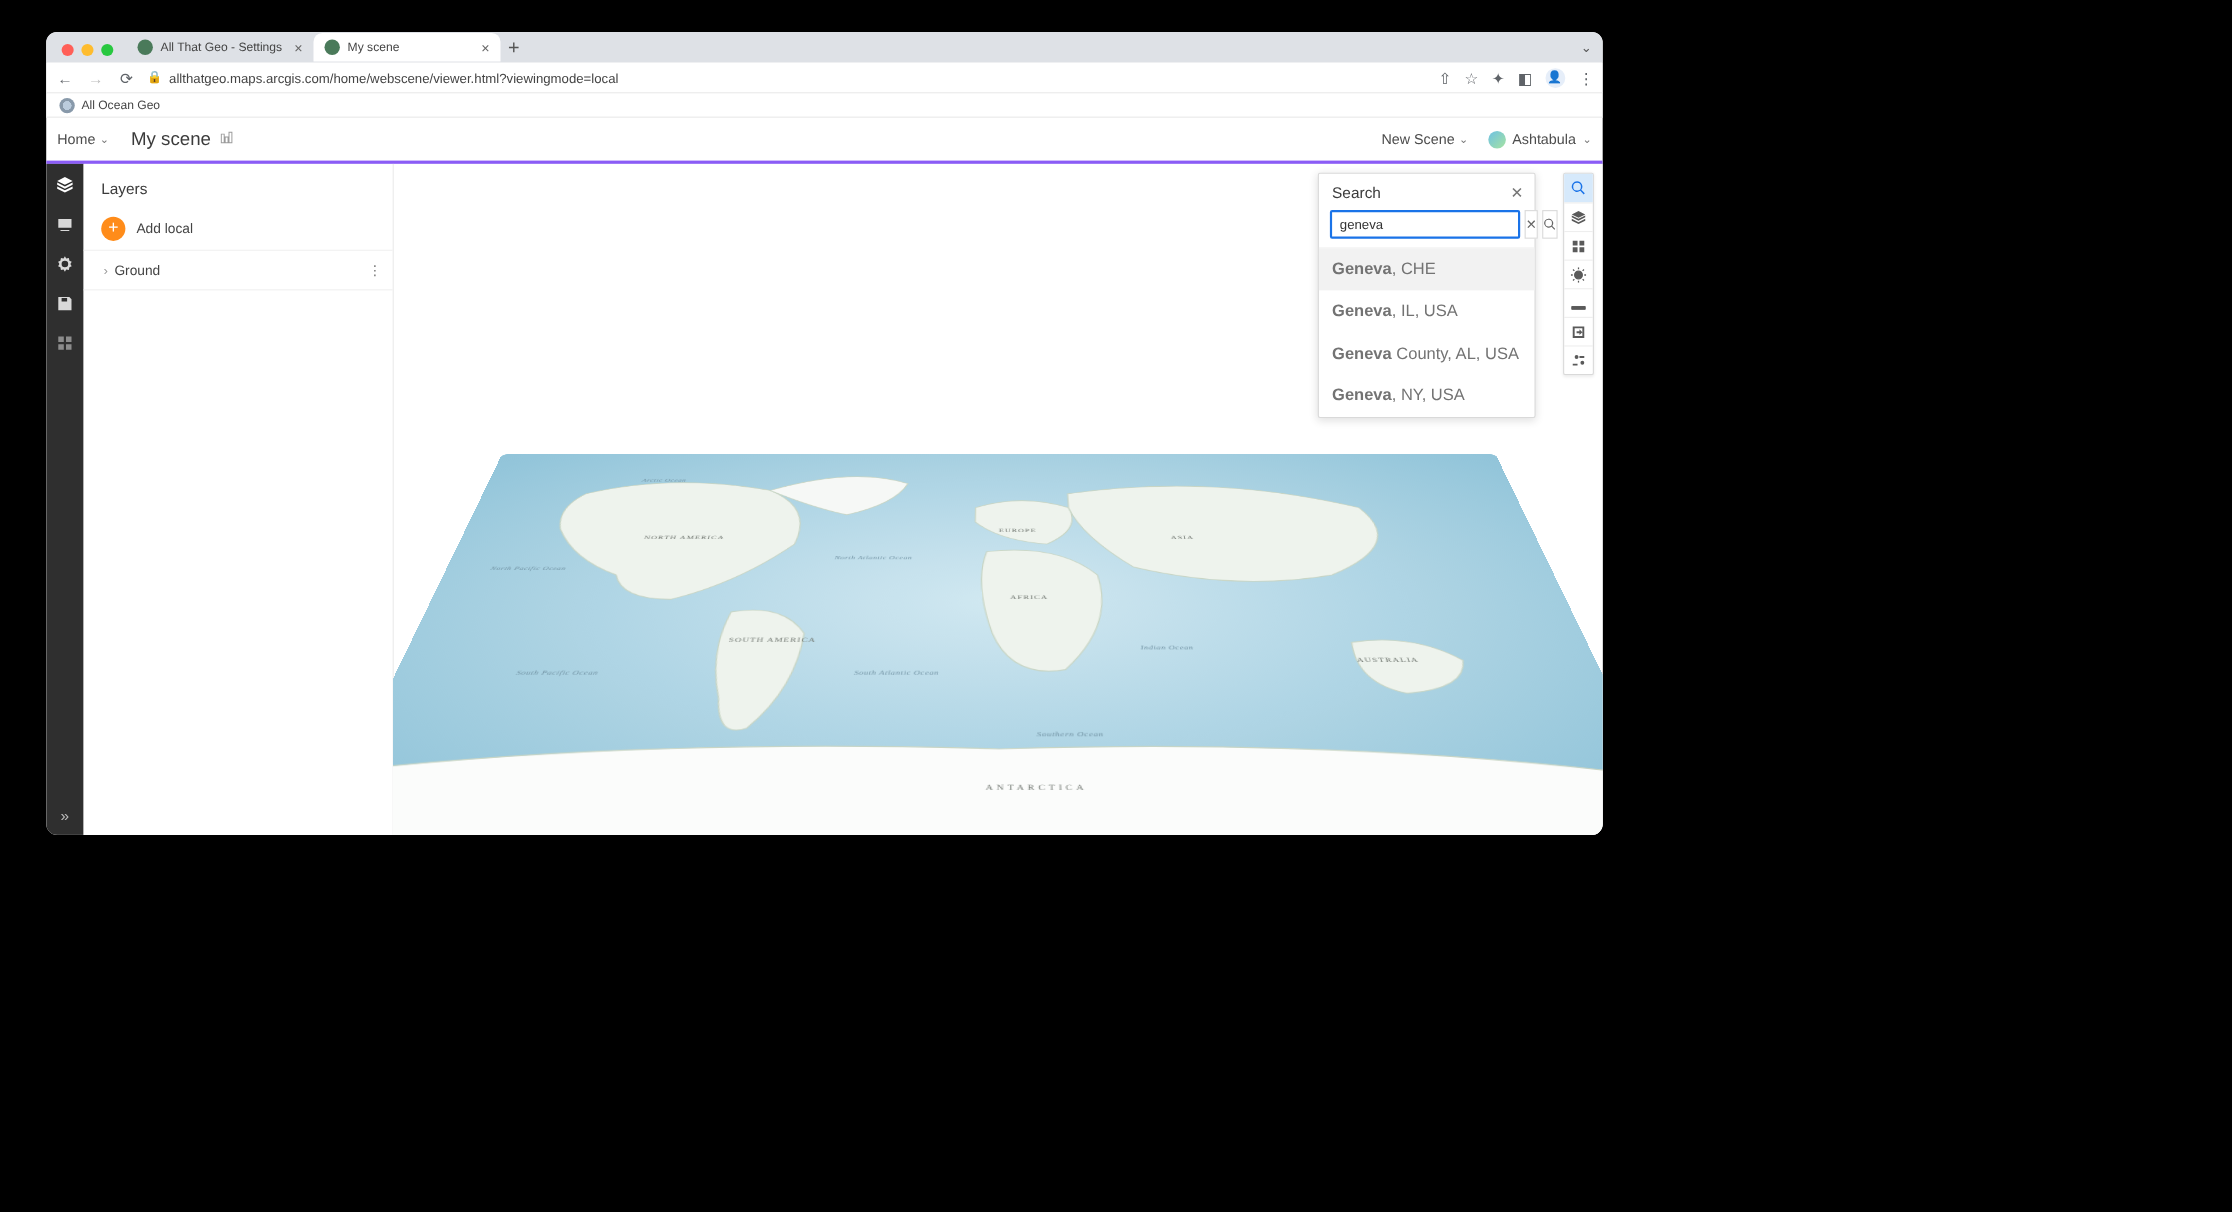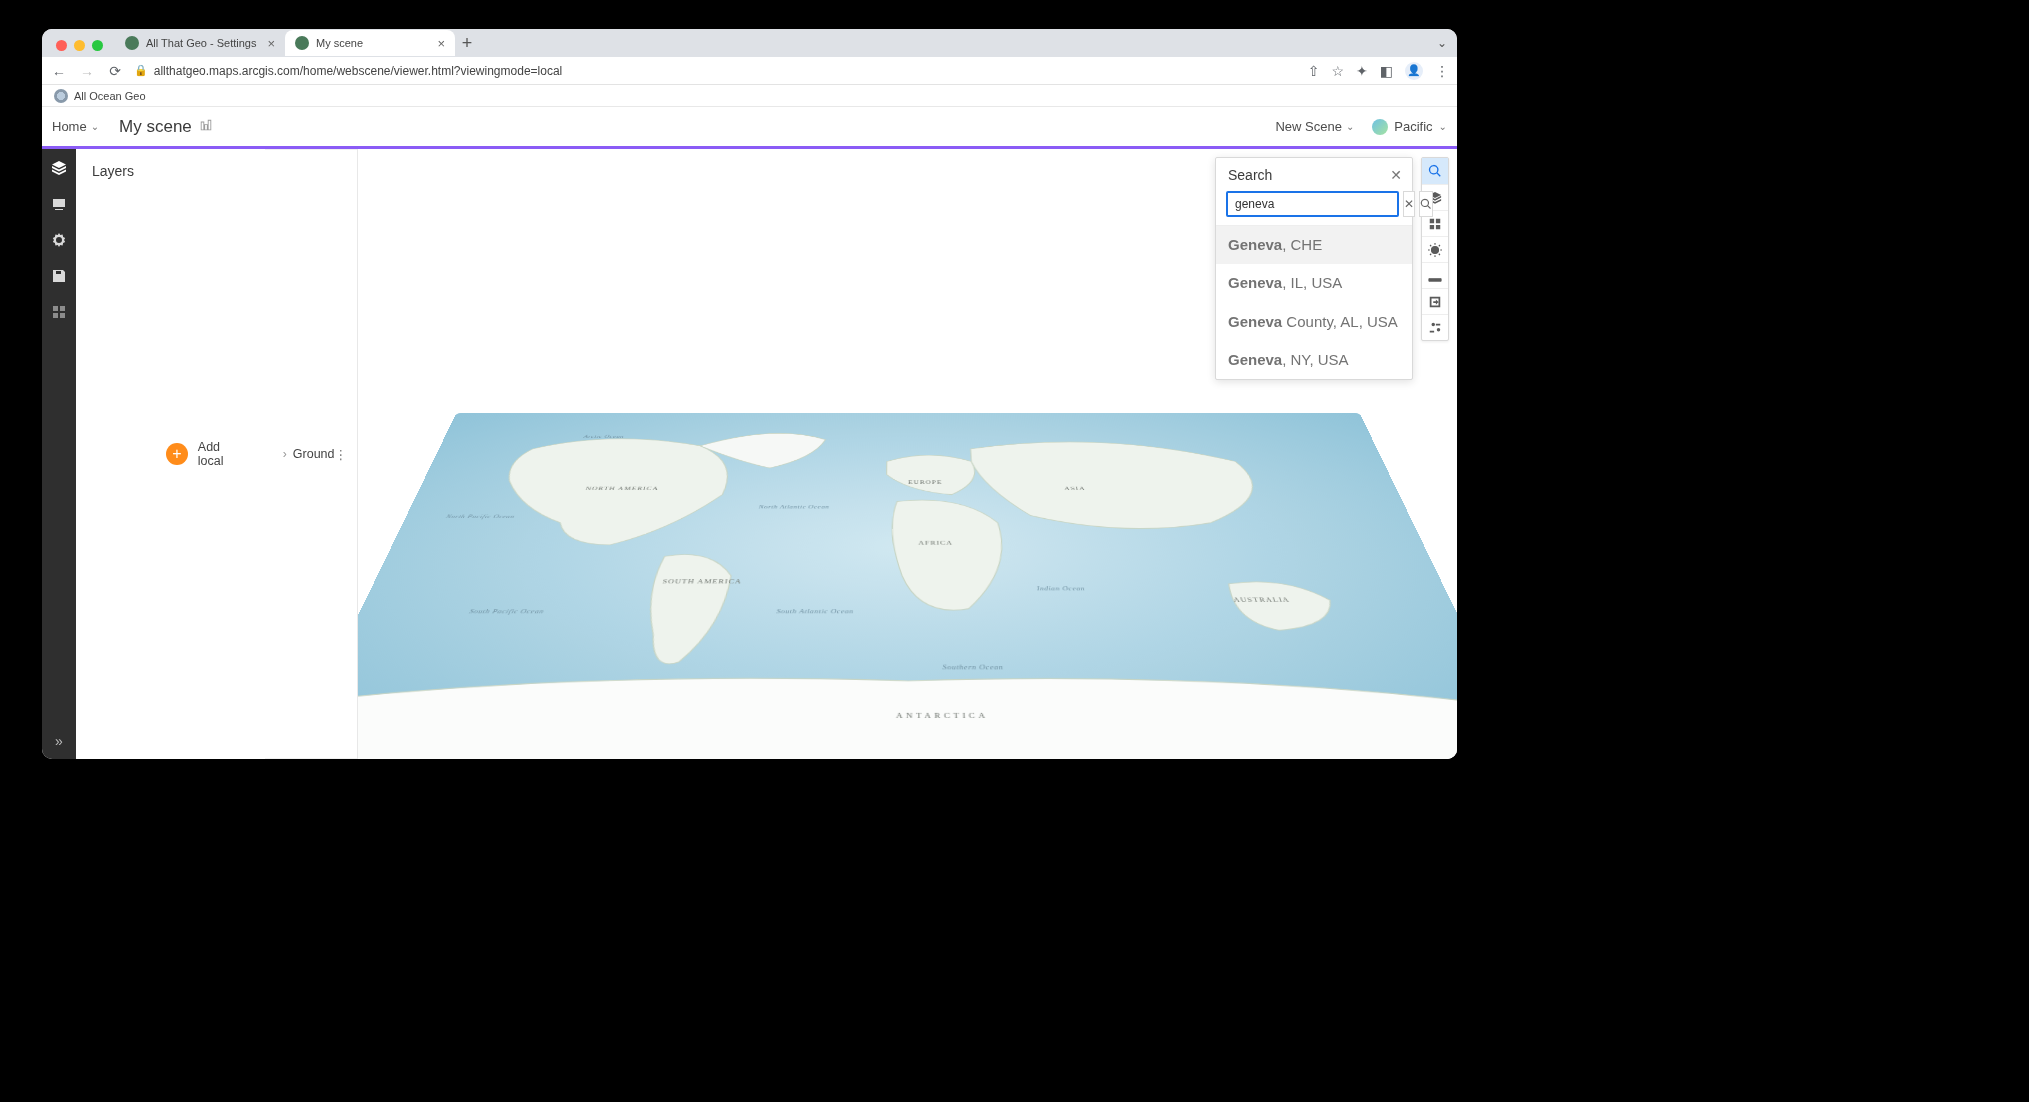--- a/index.html
+++ b/index.html
@@ -52,42 +52,42 @@
 .caret{font-size:10px;color:#777;}
 
 
 .workspace{flex:1;display:flex;min-height:0;}
 .rail{width:34px;background:#2f2f2f;display:flex;flex-direction:column;align-items:center;padding-top:10px;gap:18px;}
 .rail .ritem{width:18px;height:18px;color:#d9d9d9;display:flex;align-items:center;justify-content:center;font-size:15px;}
 .rail .ritem.active{color:#fff;}
 .rail .spacer{flex:1;}
 .rail .rbottom{color:#bbb;font-size:14px;margin-bottom:10px;}
 
-.side-panel{width:282px;border-right:1px solid #e8e8e8;background:#fff;display:flex;flex-direction:row;}
+.side-panel{width:282px;border-right:1px solid #e8e8e8;background:#fff;display:flex;flex-direction:column;}
 .sp-title{padding:14px 16px 10px;font-size:14px;color:#3b3b3b;}
 .sp-add{display:flex;align-items:center;gap:10px;padding:8px 16px;font-size:12.5px;color:#444;}
 .sp-add .plus{width:22px;height:22px;border-radius:50%;background:#ff8c1a;color:#fff;display:flex;align-items:center;justify-content:center;font-size:16px;line-height:1;}
 .sp-row{display:flex;align-items:center;padding:10px 10px 10px 18px;font-size:12.5px;color:#444;border-top:1px solid #f0f0f0;border-bottom:1px solid #f0f0f0;}
 .sp-row .chev{color:#9a9a9a;margin-right:6px;font-size:12px;}
 .sp-row .more{margin-left:auto;color:#777;}
 
 .canvas{flex:1;position:relative;background:#fff;overflow:hidden;}
 .map-wrap{position:absolute;left:50%;top:68%;transform:translate(-50%,-50%) perspective(1200px) rotateX(48deg);width:1050px;}
 .map-svg{width:100%;height:auto;display:block;border-radius:6px;filter:saturate(.9);}
 .map-label{position:absolute;font-size:8px;letter-spacing:1px;color:#6f756f;font-family:Georgia,serif;white-space:nowrap;}
 .map-label.ocn{color:#7091a2;font-style:italic;font-size:7.5px;letter-spacing:.5px;}
 
 
 .rtoolbar{position:absolute;right:8px;top:8px;width:28px;background:#fff;border:1px solid #d9d9d9;border-radius:2px;display:flex;flex-direction:column;box-shadow:0 1px 3px rgba(0,0,0,.08);}
 .rtoolbar .rt{height:26px;display:flex;align-items:center;justify-content:center;color:#5a5a5a;font-size:14px;}
 .rtoolbar .rt.active{background:#d6e9fb;color:#1a73e8;}
 .rtoolbar .rt + .rt{border-top:1px solid #eee;}
 
 
-.search-pop{position:absolute;right:44px;top:8px;width:198px;background:#fff;border:1px solid #d9d9d9;border-radius:2px;box-shadow:0 2px 8px rgba(0,0,0,.12);}
+.search-pop{position:absolute;right:61px;top:8px;width:198px;background:#fff;border:1px solid #d9d9d9;border-radius:2px;box-shadow:0 2px 8px rgba(0,0,0,.12);}
 .sp-head{display:flex;align-items:center;justify-content:space-between;padding:9px 10px 8px 12px;}
 .sp-head .t{font-size:14px;color:#3b3b3b;}
 .sp-head .x{color:#777;font-size:14px;}
 .sp-input-row{display:flex;align-items:center;padding:0 8px 8px 10px;gap:4px;}
 .sp-input{flex:1;border:2px solid #1a73e8;height:26px;padding:0 7px;font-size:12px;color:#333;outline:none;border-radius:2px;}
 .sp-ibtn{width:22px;height:26px;border:1px solid #d9d9d9;background:#fff;display:flex;align-items:center;justify-content:center;color:#666;font-size:12px;}
 .sp-results{border-top:1px solid #eee;}
 .sp-result{padding:9px 12px;font-size:15px;color:#737373;line-height:1.35;cursor:pointer;}
 .sp-result.hl{background:#f2f2f2;}
 .sp-result b{font-weight:700;}
@@ -155,21 +155,21 @@
           </svg>
       </span>
     </div>
     <div class="hdr-right">
       <div style="display:flex;align-items:center;gap:4px;">
         <span>New Scene</span>
         <span class="caret">⌄</span>
       </div>
       <div class="user">
         <span class="uavatar"></span>
-        <span>Pacific</span>
+        <span>Ashtabula</span>
         <span class="caret">⌄</span>
       </div>
     </div>
   </div>
 
   <div class="workspace">
 
     <div class="rail">
       <div class="ritem active">
           <svg width="16" height="16" viewBox="0 0 16 16">

